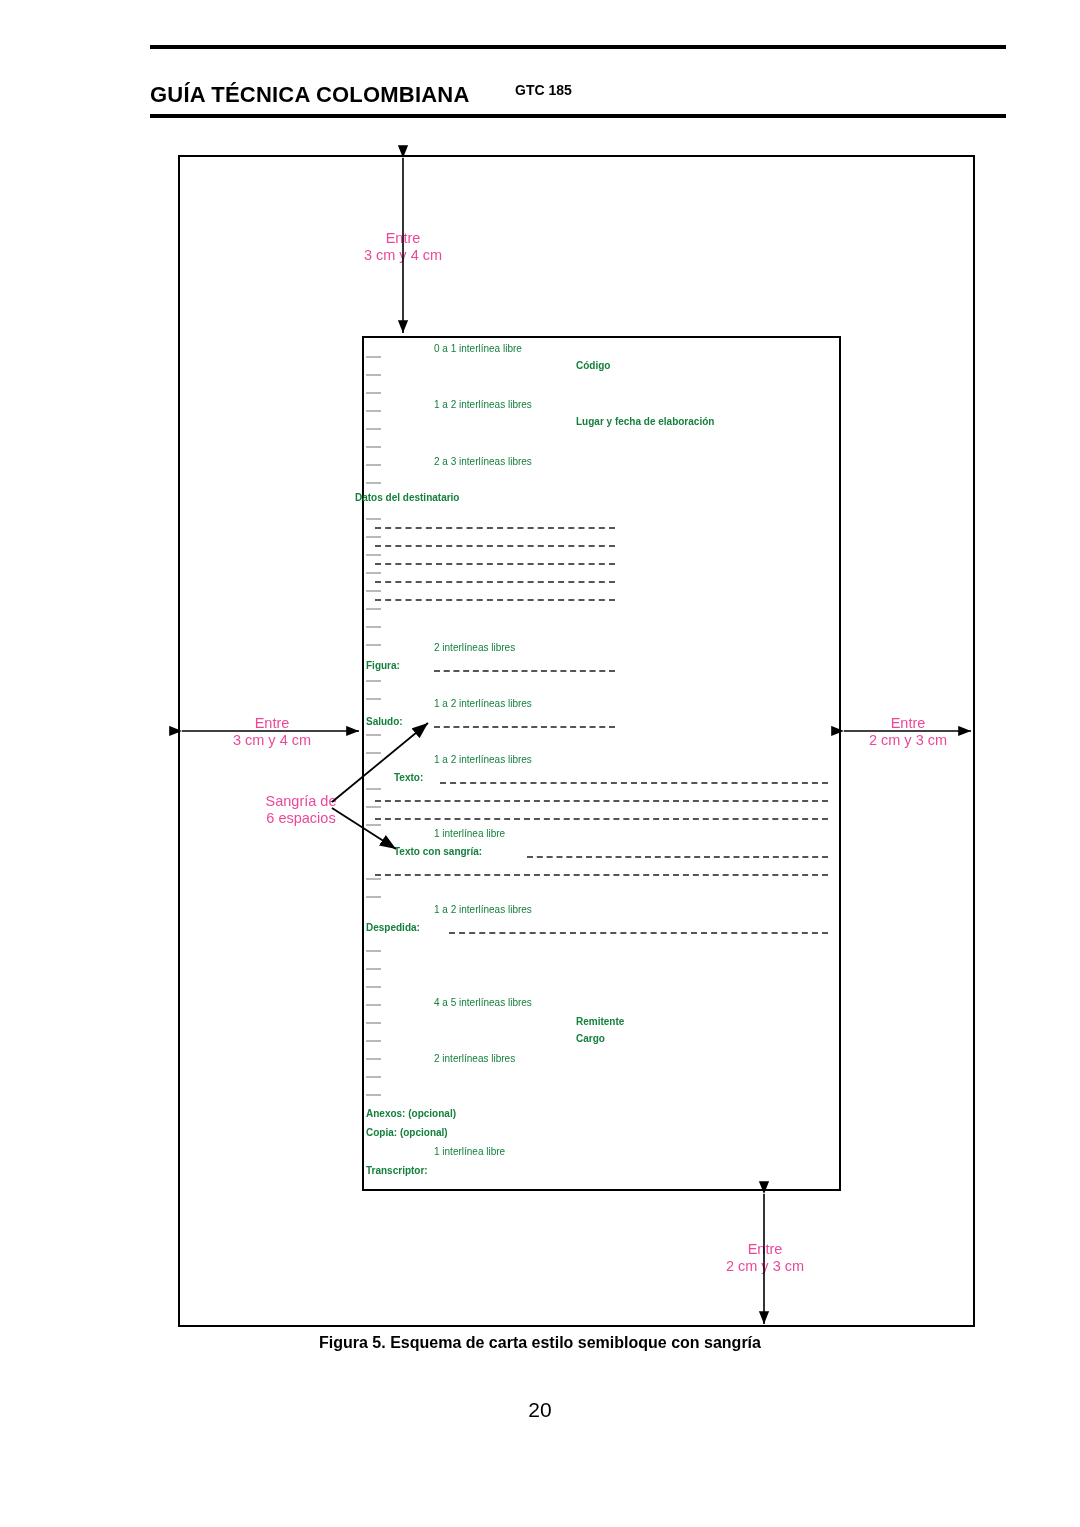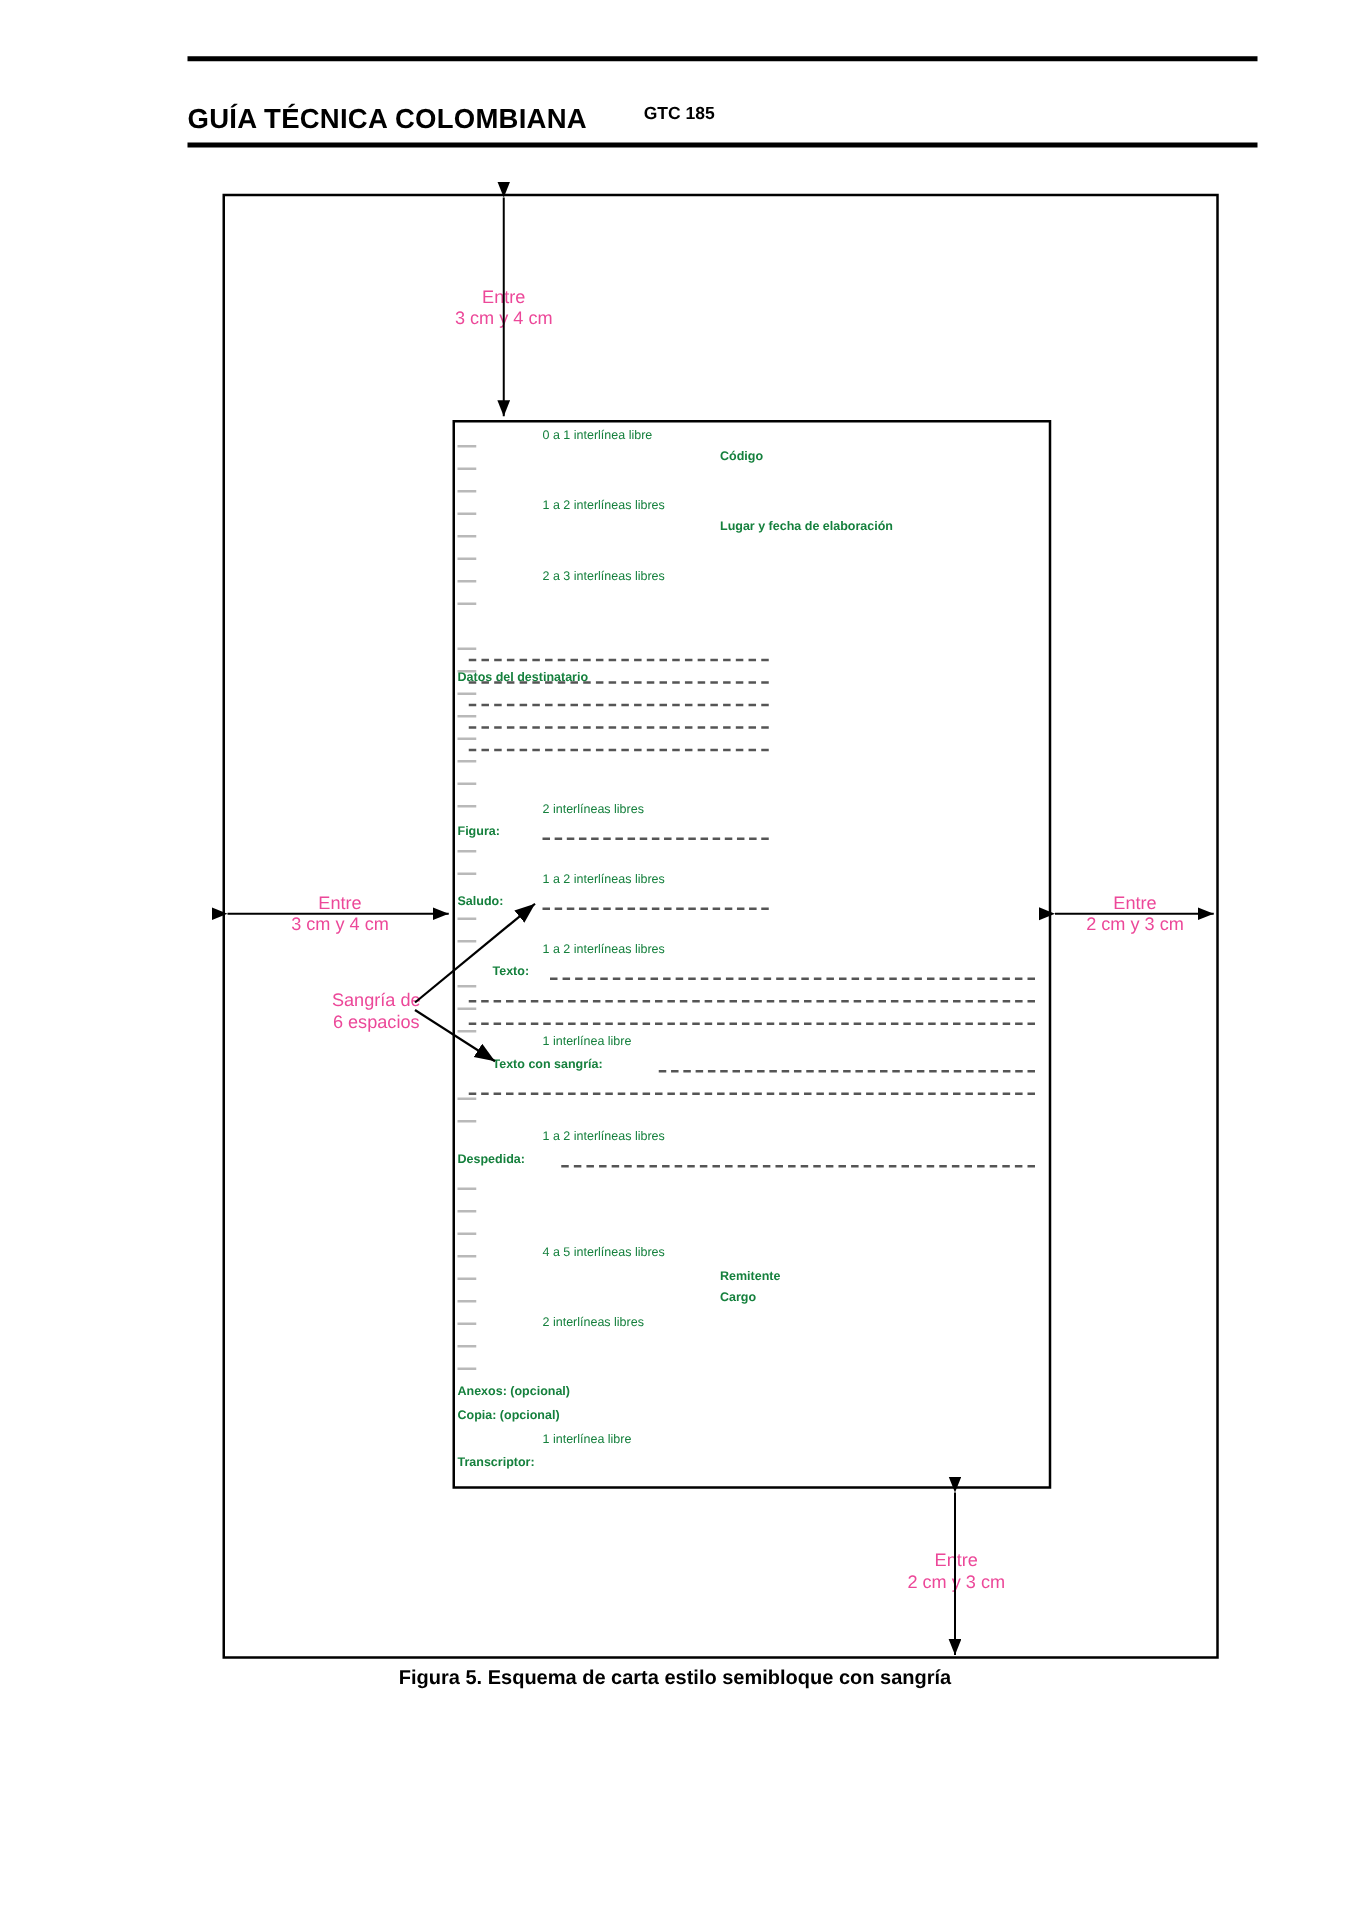--- a/index.html
+++ b/index.html
@@ -191,21 +191,21 @@
   <div class="tick" style="left:366px; top:1076px;"></div>
   <div class="tick" style="left:366px; top:1094px;"></div>
 
   <div class="fx" style="left:434px; top:340px;">0 a 1 interlínea libre</div>
   <div class="fx b" style="left:576px; top:357px;">Código</div>
 
   <div class="fx" style="left:434px; top:396px;">1 a 2 interlíneas libres</div>
   <div class="fx b" style="left:576px; top:413px;">Lugar y fecha de elaboración</div>
 
   <div class="fx" style="left:434px; top:453px;">2 a 3 interlíneas libres</div>
-  <div class="fx b" style="left:366px; top:489px;margin-top:45px;">Datos del destinatario</div>
+  <div class="fx b" style="left:355px; top:489px;">Datos del destinatario</div>
 
   <div class="dash" style="left:375px; top:527px; width:240px;"></div>
   <div class="dash" style="left:375px; top:545px; width:240px;"></div>
   <div class="dash" style="left:375px; top:563px; width:240px;"></div>
   <div class="dash" style="left:375px; top:581px; width:240px;"></div>
   <div class="dash" style="left:375px; top:599px; width:240px;"></div>
 
   <div class="fx" style="left:434px; top:639px;">2 interlíneas libres</div>
   <div class="fx b" style="left:366px; top:657px;">Figura:</div>
   <div class="dash" style="left:434px; top:670px; width:181px;"></div>
@@ -294,14 +294,15 @@
 
     <g>
       <line x1="332" y1="802" x2="428" y2="723" stroke="#000000" stroke-width="1.8" marker-end="url(#ah2)"></line>
     </g>
     <g>
       <line x1="332" y1="808" x2="396" y2="849" stroke="#000000" stroke-width="1.8" marker-end="url(#ah2)"></line>
     </g>
   </svg>
 
   <div class="caption">Figura 5. Esquema de carta estilo semibloque con sangría</div>
+  <div class="folio">20</div>
 
 </div>
 
 </body></html>

